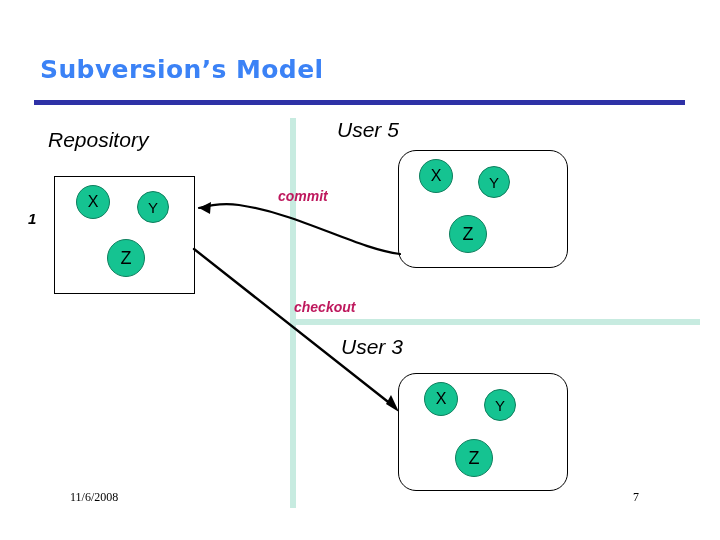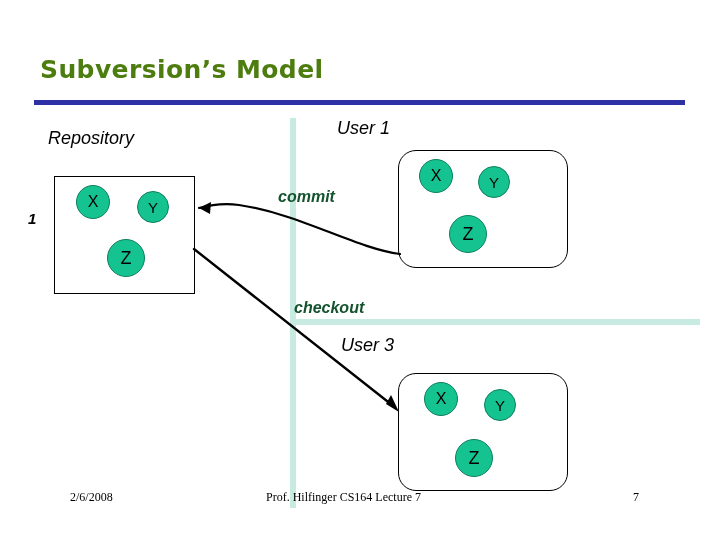--- a/index.html
+++ b/index.html
@@ -19,21 +19,21 @@
   
   #slide-title {
     position: absolute;
     left: 40px;
     top: 55px;
     width: 640px;
     font-family: "DejaVu Sans", sans-serif;
     font-size: 25px;
     font-weight: bold;
     letter-spacing: 0.4px;
-    color: #4d7c0f;
+    color: #3b82f6;
     white-space: nowrap;
   }
   #title-rule {
     position: absolute;
     left: 34px;
     top: 100px;
     width: 651px;
     height: 5px;
     background: #2e31a6;
   }
@@ -54,21 +54,21 @@
     width: 410px;
     height: 6px;
     background: #c7ebe0;
   }
 
   
   .caption {
     position: absolute;
     font-family: "Liberation Sans", sans-serif;
     font-style: italic;
-    font-size: 18px;
+    font-size: 21px;
     color: #000000;
     white-space: nowrap;
   }
   #caption-repository { left: 48px;  top: 128px; }
   #caption-user1      { left: 337px; top: 118px; }
   #caption-user2      { left: 341px; top: 335px; }
 
   
   #step-1 {
     position: absolute;
@@ -80,22 +80,22 @@
     font-size: 15px;
     color: #000000;
   }
 
   
   .arrow-label {
     position: absolute;
     font-family: "Liberation Sans", sans-serif;
     font-style: italic;
     font-weight: bold;
-    font-size: 16px;
-    color: #14532d;
+    font-size: 14px;
+    color: #be185d;
     white-space: nowrap;
   }
   #label-commit   { left: 278px; top: 188px; }
   #label-checkout { left: 294px; top: 299px; }
 
   
   .workspace {
     position: absolute;
     border: 1.6px solid #000000;
     background: transparent;
@@ -165,21 +165,21 @@
 
 <div id="slide">
 
   <div id="slide-title">Subversion’s Model</div>
   <div id="title-rule"></div>
 
   <div class="teal-v"></div>
   <div class="teal-h"></div>
 
   <div class="caption" id="caption-repository">Repository</div>
-  <div class="caption" id="caption-user1">User 1</div>
+  <div class="caption" id="caption-user1">User 5</div>
   <div class="caption" id="caption-user2">User 3</div>
 
   <div id="step-1">1</div>
 
   <div class="arrow-label" id="label-commit">commit</div>
   <div class="arrow-label" id="label-checkout">checkout</div>
 
   <div class="workspace" id="repo-box"></div>
   <div class="workspace" id="user1-box"></div>
   <div class="workspace" id="user2-box"></div>
@@ -198,17 +198,16 @@
 
   <svg id="arrow-layer" viewBox="0 0 720 540">
 
     <path d="M 400 254 C 355 248, 300 214, 239 205 C 225 203, 210 205, 199 208" fill="none" stroke="#000000" stroke-width="2.2" stroke-linecap="round"></path>
     <polygon points="199,208 211,202 210,214" fill="#000000"></polygon>
 
     <line x1="194" y1="249" x2="392" y2="405" stroke="#000000" stroke-width="2.4" stroke-linecap="round"></line>
     <polygon points="399,412 386,404 391,395" fill="#000000"></polygon>
   </svg>
 
-  <div class="footer-text" id="footer-date">2/6/2008</div>
-  <div class="footer-text" id="footer-center">Prof. Hilfinger CS164 Lecture 7</div>
+  <div class="footer-text" id="footer-date">11/6/2008</div>
   <div class="footer-text" id="footer-page">7</div>
 
 </div>
 
 </body></html>

